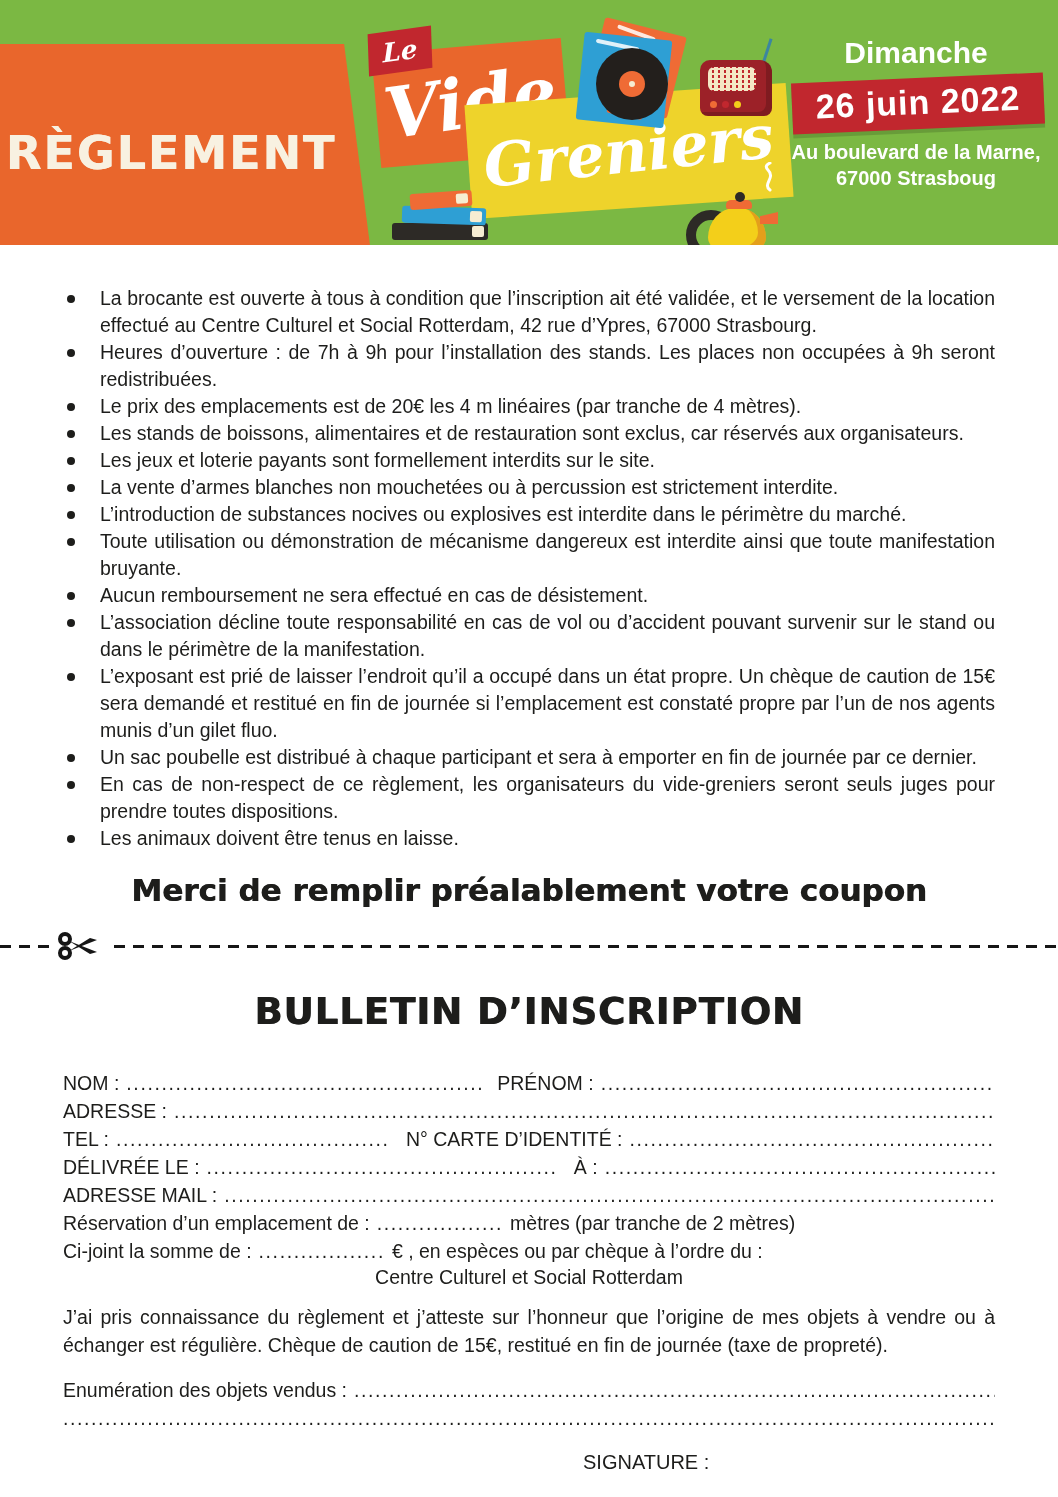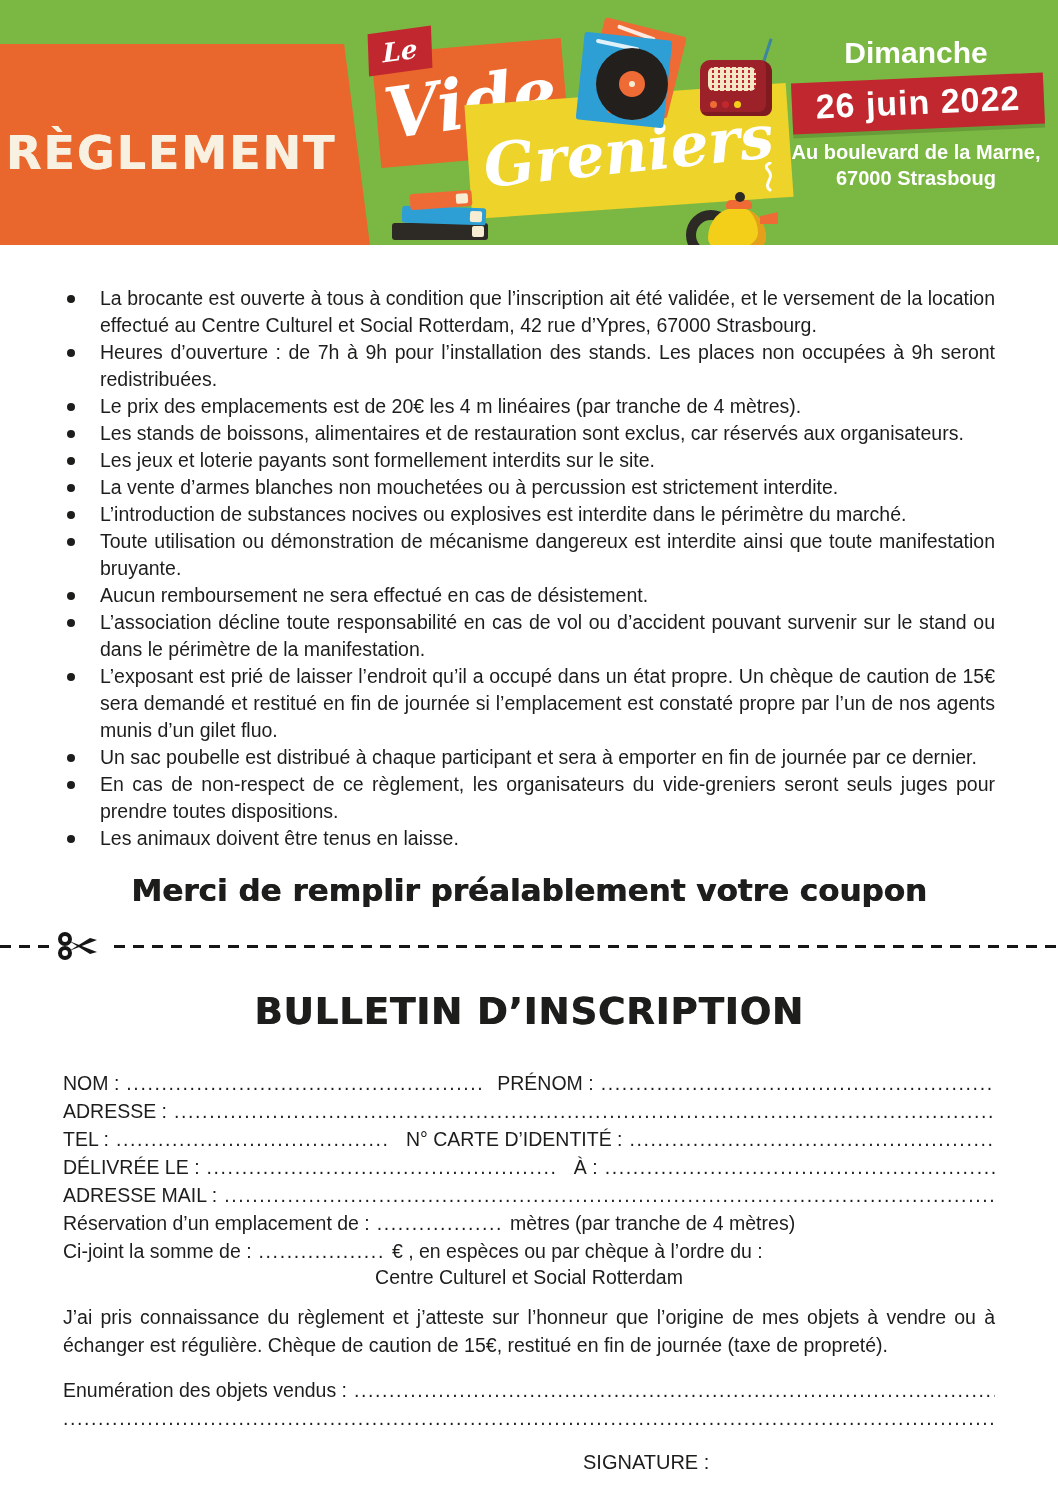--- a/index.html
+++ b/index.html
@@ -245,21 +245,21 @@
   </div>
 
   <div class="form-row">
     <span class="lbl">ADRESSE MAIL :</span>
     <span class="dots grow-1">........................................................................................................................................................................................................</span>
   </div>
 
   <div class="form-row">
     <span class="lbl">Réservation d’un emplacement de :</span>
     <span class="fixed-dots">..................</span>
-    <span class="suffix">mètres (par tranche de 4 mètres)</span>
+    <span class="suffix">mètres (par tranche de 2 mètres)</span>
   </div>
 
   <div class="form-row">
     <span class="lbl">Ci-joint la somme de :</span>
     <span class="fixed-dots">..................</span>
     <span class="suffix">€ , en espèces ou par chèque à l’ordre du :</span>
   </div>
 
   <div class="payee">Centre Culturel et Social Rotterdam</div>
 

